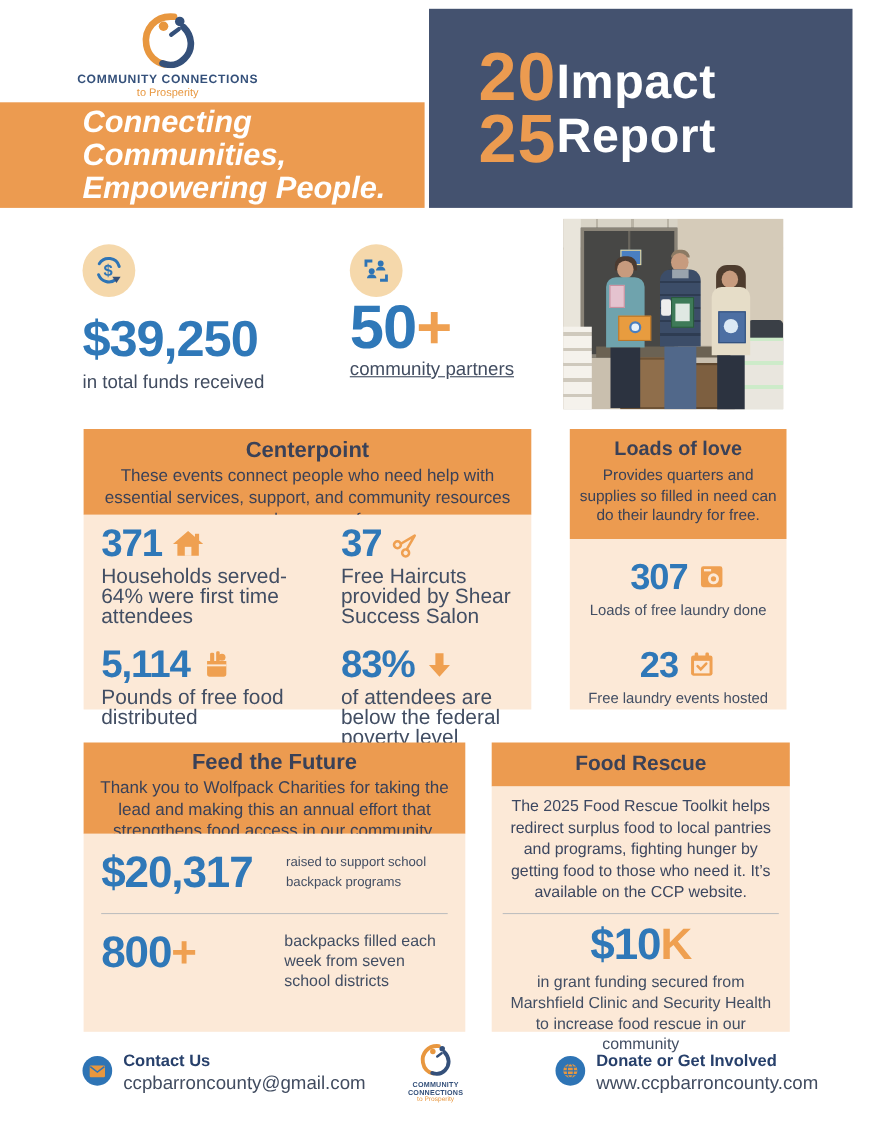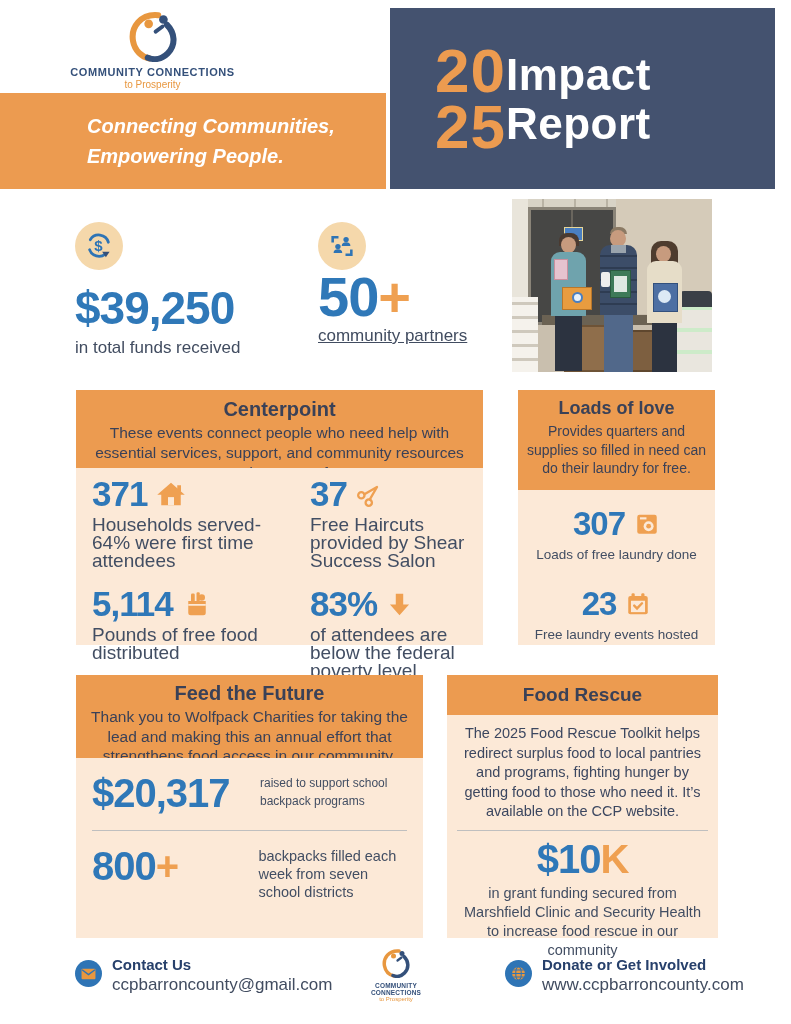--- a/index.html
+++ b/index.html
@@ -13,21 +13,21 @@
   .logo-name{font-size:11px;font-weight:bold;letter-spacing:.6px;color:#34507A;margin-top:4px;}
   .logo-sub{font-size:10px;color:#E8973F;margin-top:1px;}
 
   .navy-box{left:390px;top:8px;width:385px;height:181px;background:#44526F;
             display:flex;align-items:center;}
   .year-col{margin-left:45px;font-size:62px;line-height:56px;font-weight:bold;color:#EC9B50;letter-spacing:1px;}
   .title-col{font-size:44px;line-height:49px;font-weight:bold;color:#ffffff;letter-spacing:.5px;}
 
   .orange-banner{left:0;top:93px;width:386px;height:96px;background:#EC9B50;
                  display:flex;flex-direction:column;justify-content:center;padding-left:75px;box-sizing:border-box;}
-  .banner-text{font-size:20px;line-height:30px;font-weight:bold;font-style:italic;color:#ffffff;margin-left:12px;}
+  .banner-text{font-size:28px;line-height:30px;font-weight:bold;font-style:italic;color:#ffffff;}
 
   
   .stat-circle{width:48px;height:48px;border-radius:50%;background:#F5D8AB;
                display:flex;align-items:center;justify-content:center;}
   .big-blue{font-weight:bold;color:#2F78B8;letter-spacing:-1px;}
   .stat-value-lg{font-size:46px;line-height:48px;}
   .stat-label{font-size:17px;color:#414C60;}
   .plus-orange{color:#EFA051;}
 
   

